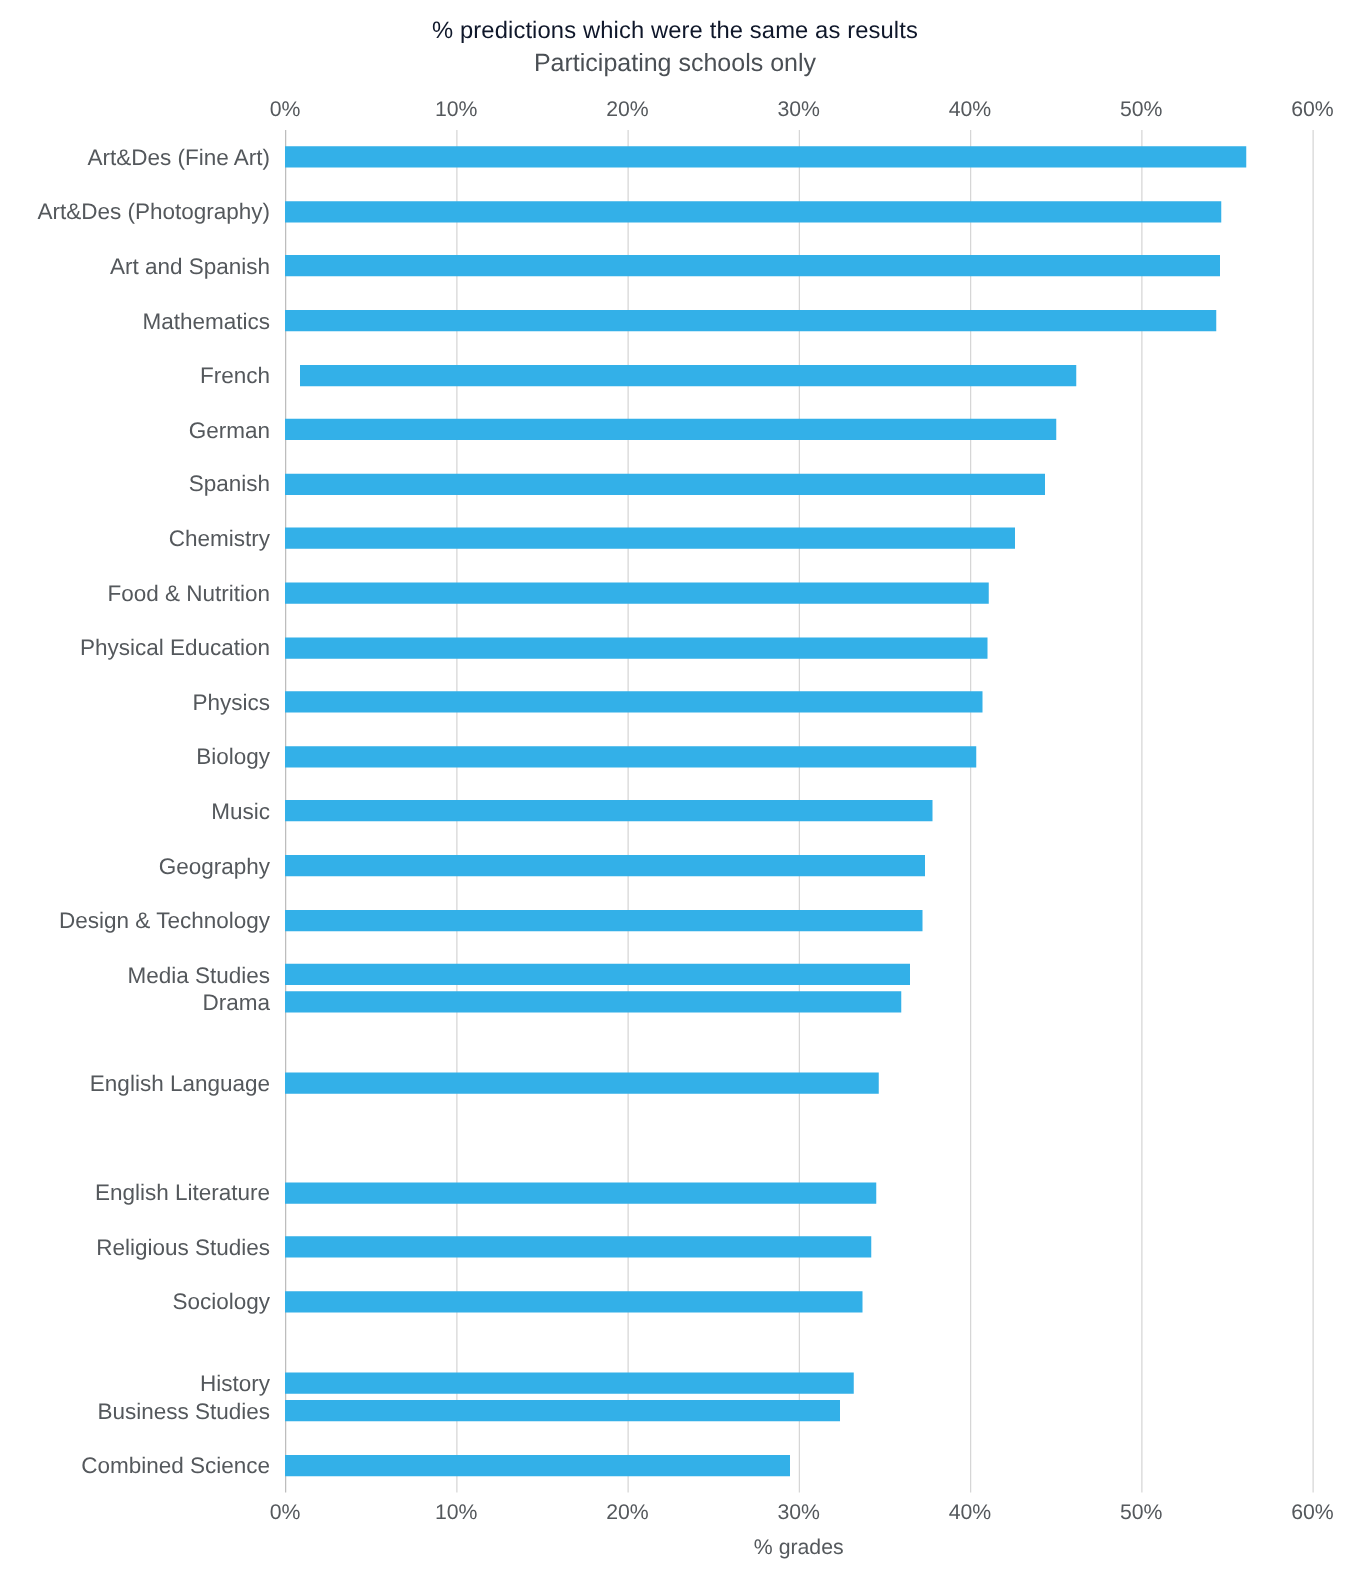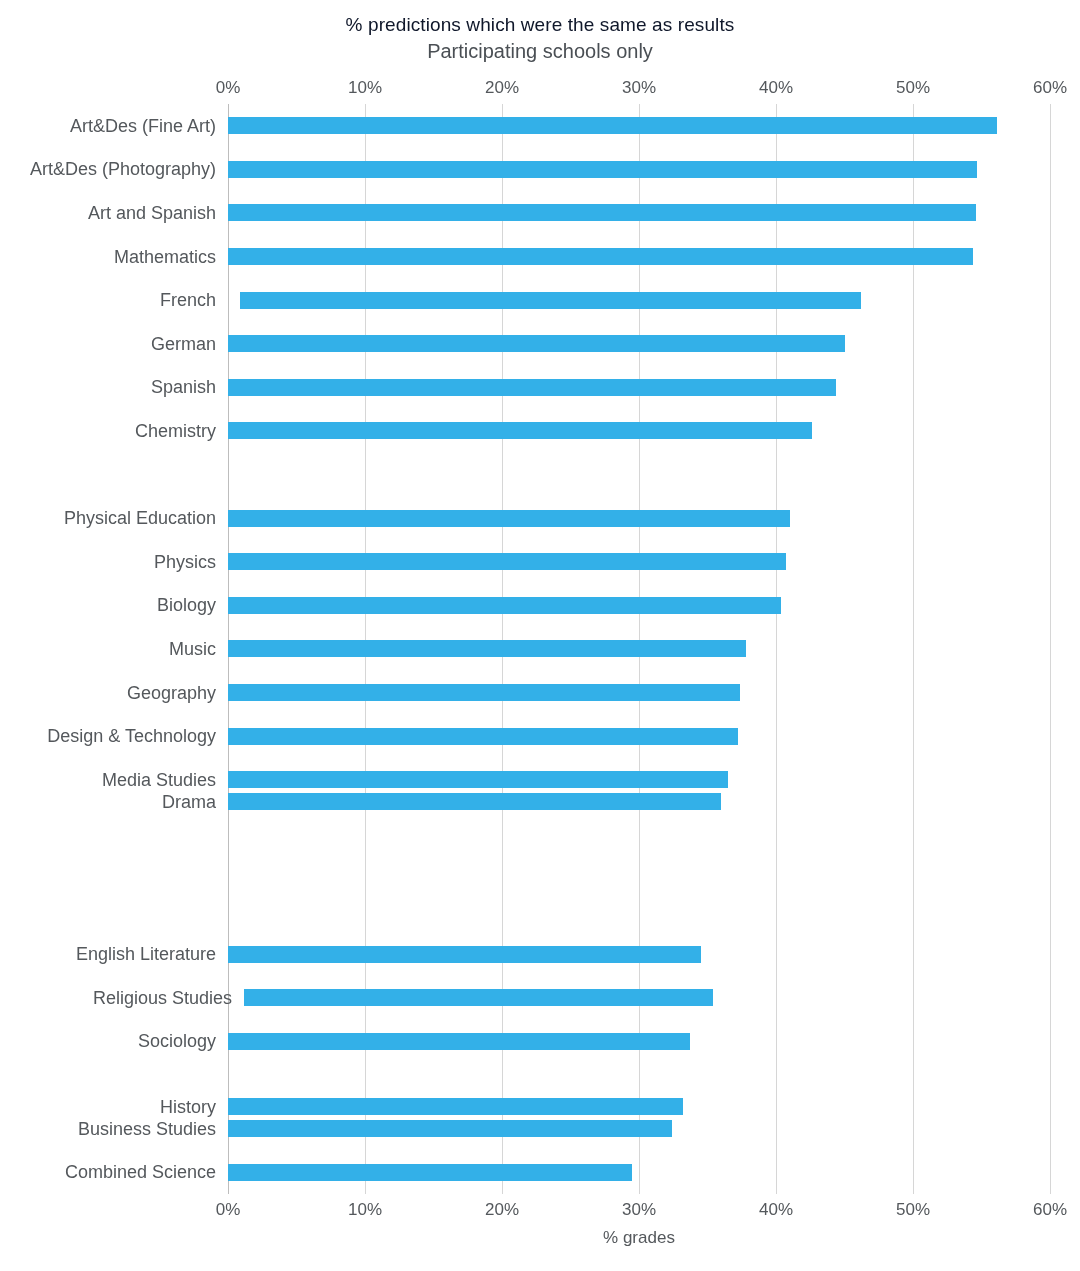--- a/index.html
+++ b/index.html
@@ -181,20 +181,24 @@
           <div class="bar" title="German: 45%" style="width: 616.5px; background: rgb(51, 176, 232);"></div>
         </div>
         <div class="row" style="top: 261.6px; height: 43.6px;">
           <span class="row-label">Spanish</span>
           <div class="bar" title="Spanish: 44.4%" style="width: 608.28px; background: rgb(51, 176, 232);"></div>
         </div>
         <div class="row" style="top: 305.2px; height: 43.6px;">
           <span class="row-label">Chemistry</span>
           <div class="bar" title="Chemistry: 42.6%" style="width: 583.62px; background: rgb(51, 176, 232);"></div>
         </div>
+        <div class="row" style="top: 348.8px; height: 43.6px;">
+          <span class="row-label">Food &amp; Nutrition</span>
+          <div class="bar" title="Food &amp; Nutrition: 41.1%" style="width: 563.07px; background: rgb(51, 176, 232);"></div>
+        </div>
         <div class="row" style="top: 392.4px; height: 43.6px;">
           <span class="row-label">Physical Education</span>
           <div class="bar" title="Physical Education: 41%" style="width: 561.7px; background: rgb(51, 176, 232);"></div>
         </div>
         <div class="row" style="top: 436px; height: 43.6px;">
           <span class="row-label">Physics</span>
           <div class="bar" title="Physics: 40.7%" style="width: 557.59px; background: rgb(51, 176, 232);"></div>
         </div>
         <div class="row" style="top: 479.6px; height: 43.6px;">
           <span class="row-label">Biology</span>
@@ -213,25 +217,29 @@
           <div class="bar" title="Design &amp; Technology: 37.2%" style="width: 509.64px; background: rgb(51, 176, 232);"></div>
         </div>
         <div class="row" style="top: 654px; height: 43.6px;">
           <span class="row-label">Media Studies</span>
           <div class="bar" title="Media Studies: 36.5%" style="width: 500.05px; background: rgb(51, 176, 232);"></div>
         </div>
         <div class="row" style="top: 676px; height: 43.6px;">
           <span class="row-label">Drama</span>
           <div class="bar" title="Drama: 36%" style="width: 493.2px; background: rgb(51, 176, 232);"></div>
         </div>
+        <div class="row" style="top: 741.2px; height: 43.6px;">
+          <span class="row-label">English Language</span>
+          <div class="bar" title="English Language: 34.7%" style="width: 475.39px; background: rgb(51, 176, 232);"></div>
+        </div>
         <div class="row" style="top: 828.4px; height: 43.6px;">
           <span class="row-label">English Literature</span>
           <div class="bar" title="English Literature: 34.5%" style="width: 472.65px; background: rgb(51, 176, 232);"></div>
         </div>
-        <div class="row" style="top: 872px; height: 43.6px; margin-left: 16px;">
+        <div class="row" style="top: 872px; height: 43.6px;">
           <span class="row-label">Religious Studies</span>
           <div class="bar" title="Religious Studies: 34.2%" style="width: 468.54px; background: rgb(51, 176, 232);"></div>
         </div>
         <div class="row" style="top: 915.6px; height: 43.6px;">
           <span class="row-label">Sociology</span>
           <div class="bar" title="Sociology: 33.7%" style="width: 461.69px; background: rgb(51, 176, 232);"></div>
         </div>
         <div class="row" style="top: 981px; height: 43.6px;">
           <span class="row-label">History</span>
           <div class="bar" title="History: 33.2%" style="width: 454.84px; background: rgb(51, 176, 232);"></div>

